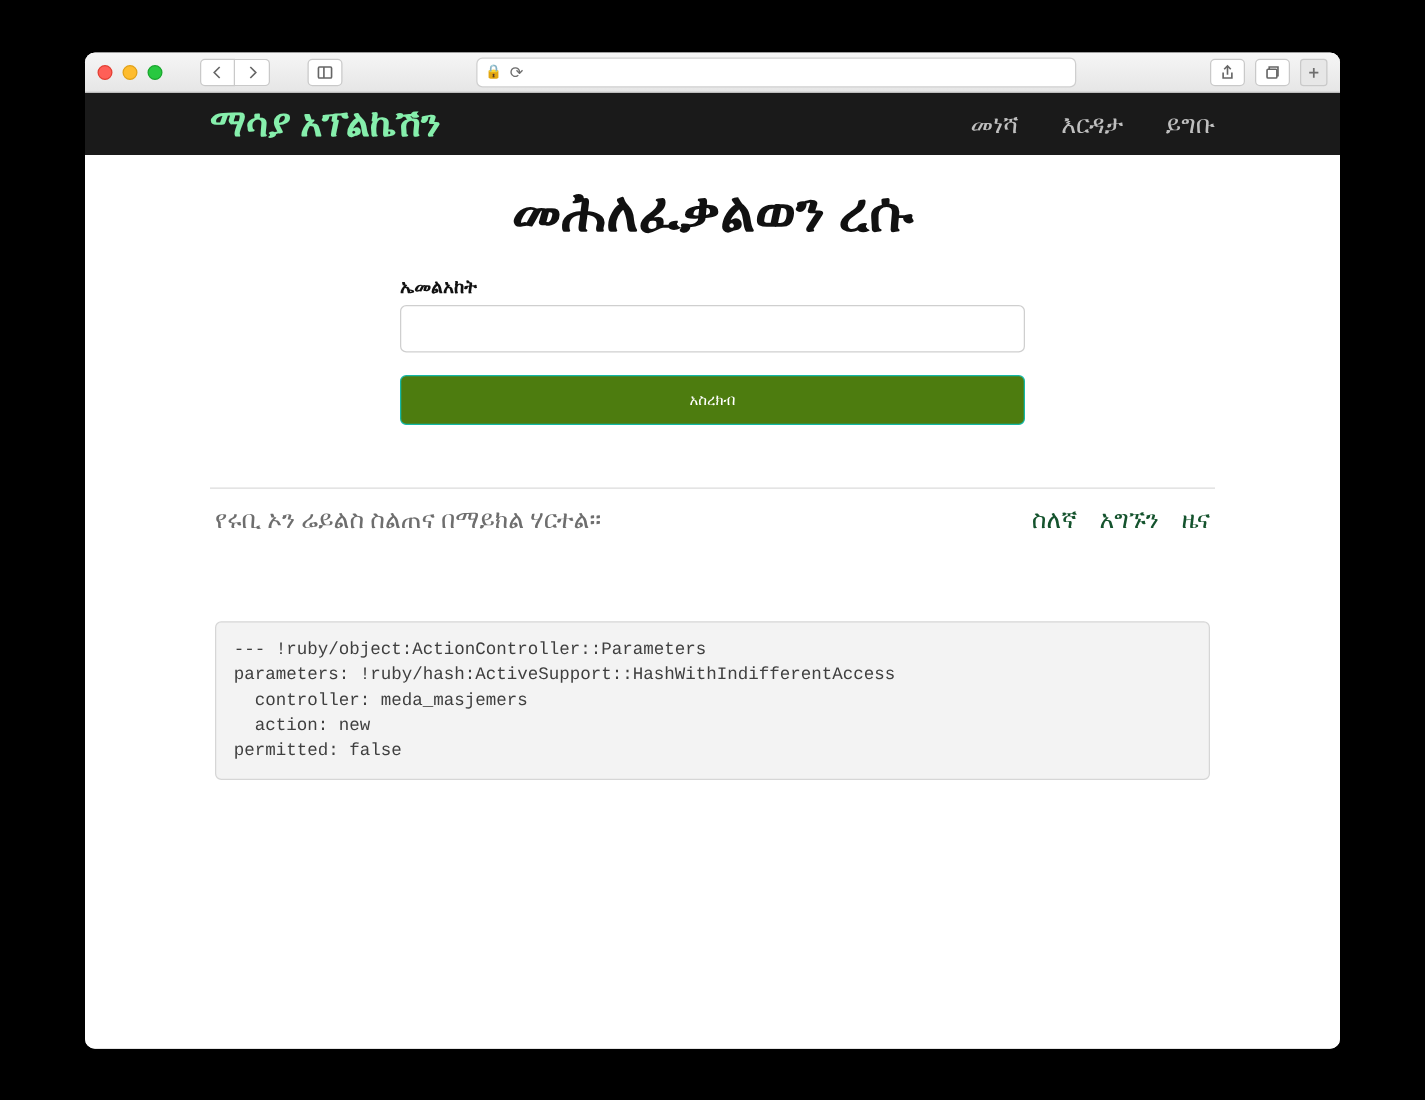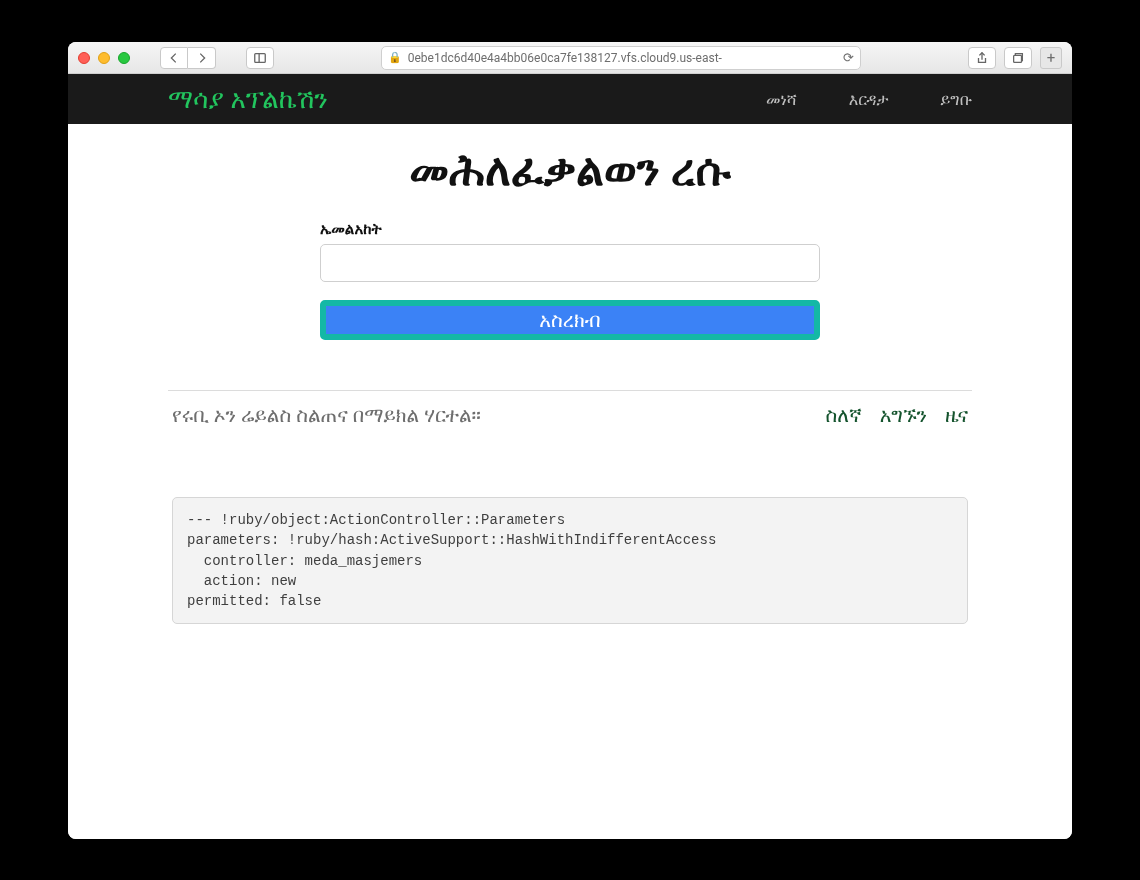--- a/index.html
+++ b/index.html
@@ -89,45 +89,45 @@
 
   
   .navbar {
     background: #1a1a1a;
     color: #d6d6d6;
     height: 50px;
     display: flex; align-items: center;
     padding: 0 100px 0 100px;
     justify-content: space-between;
   }
-  .brand { font-size: 26px; font-weight: 400; color: #22c55e; }
-  .navlinks { display: flex; gap: 52px; font-size: 16px; }
+  .brand { font-size: 30px; font-weight: 700; color: #86efac; }
+  .navlinks { display: flex; gap: 34px; font-size: 20px; }
   .navlinks a { color: #bfbfbf; text-decoration: none; }
 
   h1.title { text-align: center; font-size: 44px; font-weight: 700; color: #111; margin: 20px 0 24px; }
 
   .form-wrap { width: 500px; margin: 0 auto; }
   .form-label { display: block; font-size: 15px; font-weight: 700; color: #111; margin-bottom: 6px; }
   .text-input {
     width: 100%;
     height: 38px;
     border: 1px solid #cfcfcf;
     border-radius: 5px;
     padding: 0 10px;
     font-size: 15px;
   }
   .submit-btn {
     width: 100%;
     height: 40px;
     margin-top: 18px;
-    background: #3b82f6; 
+    background: #4d7c0f; 
     color: #fff;
-    border: 6px solid #14b8a6;
-    border-radius: 5px;
-    font-size: 20px;
+    border: 1px solid #14b8a6;
+    border-radius: 5px;
+    font-size: 12px;
   }
 
   hr.sep { border: none; border-top: 1px solid #dcdcdc; margin: 50px 0 12px; }
 
   .footer-row {
     display: flex;
     justify-content: space-between;
     align-items: center;
     padding: 0 4px;
     font-size: 20px;
@@ -184,21 +184,20 @@
       <div class="tb-btn">
         <svg class="svgicon" viewBox="0 0 16 16">
           <rect x="2" y="3" width="12" height="10" rx="1"></rect>
             <path d="M7 3 L7 13"></path>
         </svg>
       </div>
 
       <div class="urlbar">
         <div class="urlbox">
           <span class="lock">🔒</span>
-          <span class="urltext">0ebe1dc6d40e4a4bb06e0ca7fe138127.vfs.cloud9.us-east-</span>
           <span class="reload">⟳</span>
         </div>
       </div>
 
       <div class="tb-right">
         <div class="tb-btn">
           <svg class="svgicon" viewBox="0 0 16 16">
             <path d="M8 10 L8 2"></path>
               <polyline points="5,5 8,2 11,5"></polyline>
               <path d="M4 8 L4 13 L12 13 L12 8"></path>

